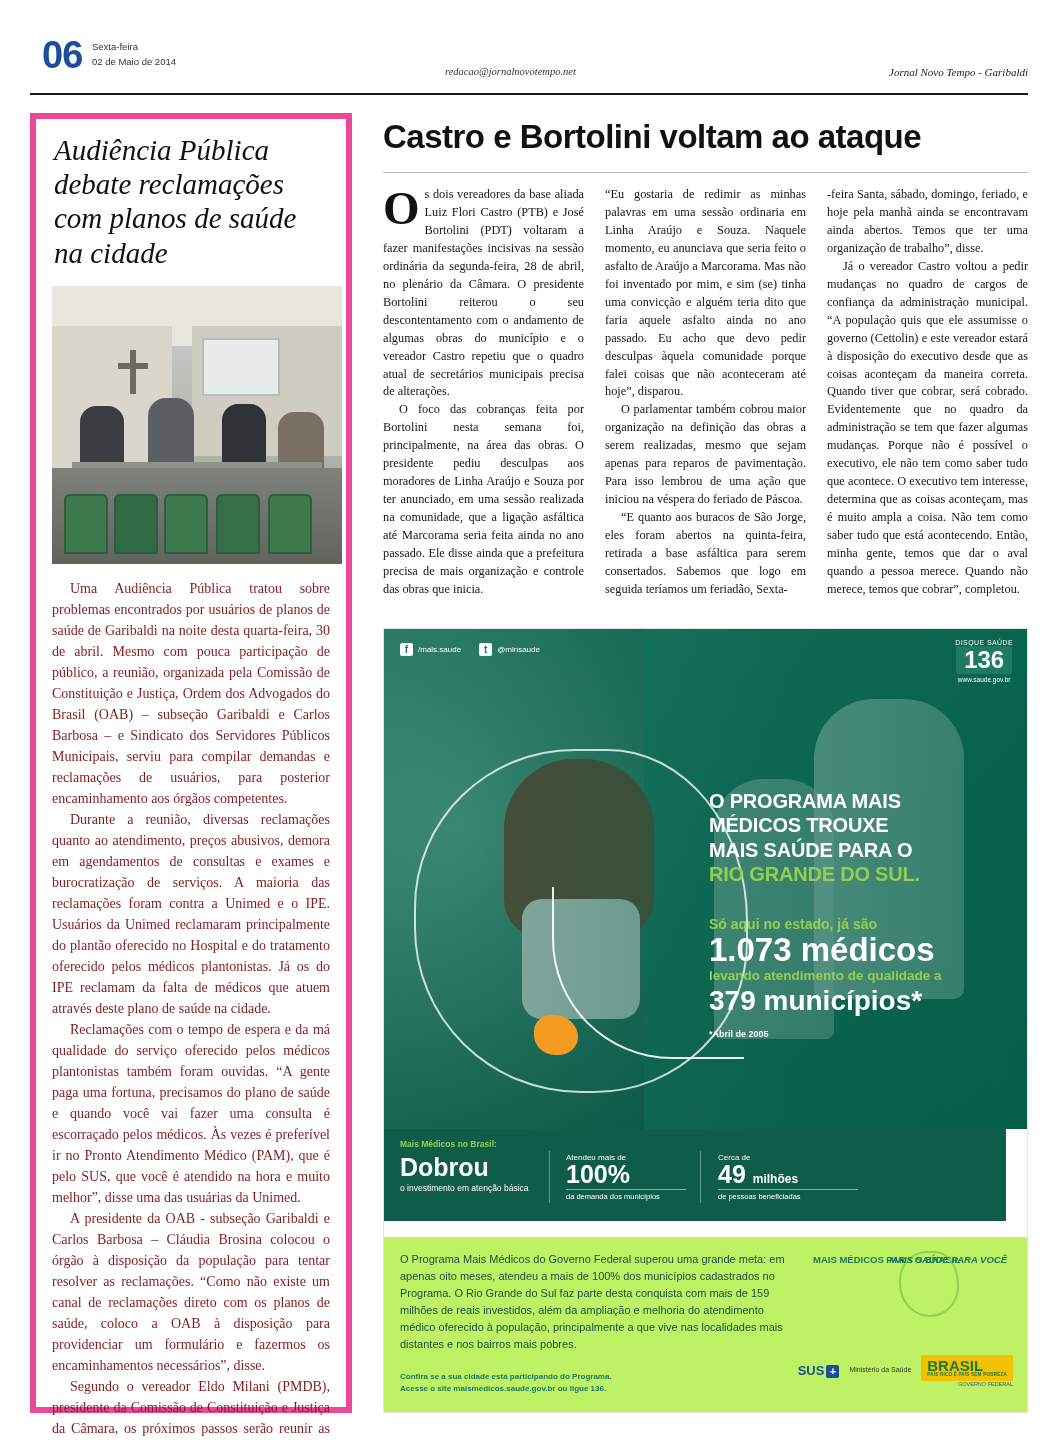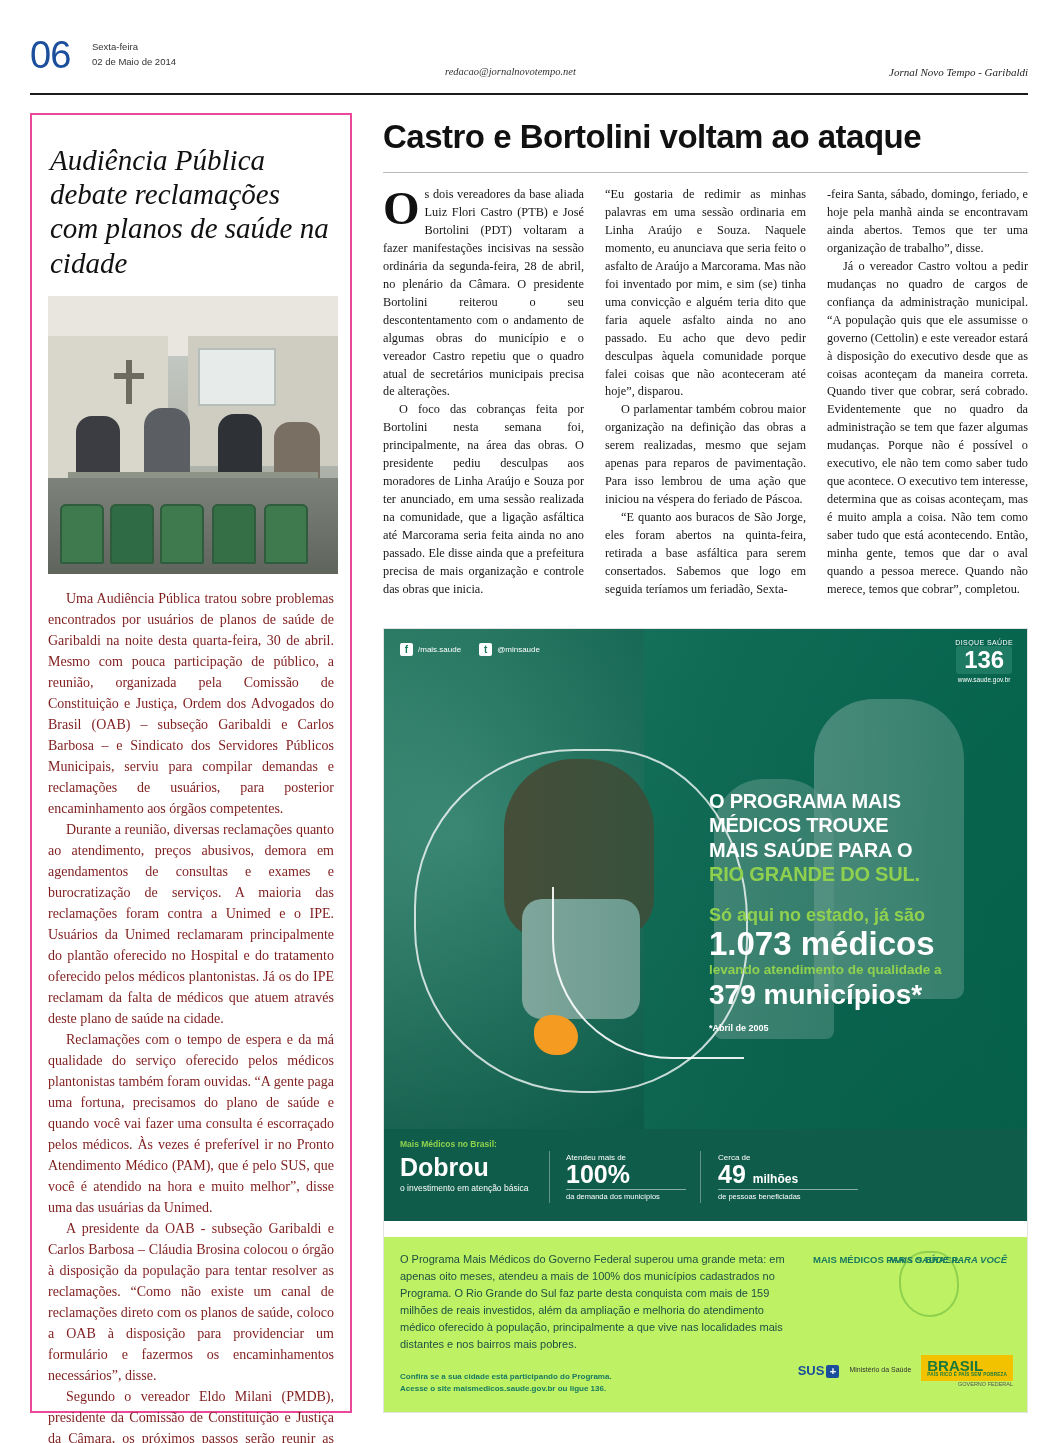--- a/index.html
+++ b/index.html
@@ -8,42 +8,42 @@
     background:#ffffff;
     font-family:"Liberation Serif", serif;
     color:#1b1b1b;
     overflow:hidden;
   }
   .page{position:relative;width:1058px;height:1443px;box-sizing:border-box;}
 
   
   .masthead{position:absolute;left:30px;top:34px;width:998px;height:56px;}
   .mh-num{
-    position:absolute;left:0;top:0;
+    position:absolute;left:12px;top:0;
     font-family:"Liberation Sans", sans-serif;
-    font-weight:normal;font-size:38px;color:#1b4f9c;letter-spacing:-1px;
+    font-weight:bold;font-size:38px;color:#1b4f9c;letter-spacing:-1px;
   }
   .mh-date{
     position:absolute;left:62px;top:6px;
     font-family:"Liberation Sans", sans-serif;font-size:9.5px;color:#333;line-height:1.55;
   }
   .mh-mail{
     position:absolute;left:415px;top:32px;
     font-family:"Liberation Serif", serif;font-size:10.5px;color:#333;font-style:italic;
   }
   .mh-paper{
     position:absolute;right:0;top:32px;
     font-family:"Liberation Serif", serif;font-size:11px;color:#222;font-style:italic;
   }
   .mh-rule{position:absolute;left:30px;top:93px;width:998px;height:2px;background:#1b1b1b;}
 
   
   .leftcol{
     position:absolute;left:30px;top:113px;width:322px;height:1300px;
-    border:2px solid #ec4899;box-sizing:border-box;padding:22px 16px 10px 16px;
+    border:6px solid #ec4899;box-sizing:border-box;padding:8px 16px 10px 16px;
   }
   .lead-title{
     font-family:"Liberation Serif", serif;
     font-style:italic;font-size:29px;line-height:1.18;color:#111;margin:6px 2px 16px 2px;
     font-weight:400;
   }
   .photo{
     position:relative;width:290px;height:278px;margin:0 auto 14px auto;overflow:hidden;
     background:linear-gradient(180deg,#cfd3cf 0%,#b9bdb6 40%,#9aa095 100%);
   }
@@ -109,27 +109,27 @@
   .social .tx{font-family:"Liberation Sans",sans-serif;font-size:8px;color:#fff;}
 
   .disque{position:absolute;right:14px;top:10px;text-align:center;color:#fff;font-family:"Liberation Sans",sans-serif;}
   .disque .d1{font-size:7px;letter-spacing:.4px;}
   .disque .d2{font-size:24px;font-weight:bold;background:#1f7a63;padding:0 8px;display:inline-block;border-radius:3px;}
   .disque .d3{font-size:6.5px;margin-top:2px;}
 
   .adtext{position:absolute;right:18px;top:160px;width:300px;color:#fff;font-family:"Liberation Sans",sans-serif;}
   .adtext .l1{font-size:20px;font-weight:bold;line-height:1.22;letter-spacing:-.2px;}
   .adtext .hl{color:#8fd14f;}
-  .adtext .l2{margin-top:18px;font-size:18px;color:#8fd14f;font-weight:bold;}
+  .adtext .l2{margin-top:29px;font-size:14px;color:#8fd14f;font-weight:bold;}
   .adtext .big{font-size:33px;font-weight:bold;color:#fff;line-height:1.1;}
   .adtext .l3{font-size:13.5px;color:#8fd14f;font-weight:bold;line-height:1.25;}
   .adtext .big2{font-size:28px;font-weight:bold;color:#fff;line-height:1.15;}
   .adtext .note{margin-top:12px;font-size:9px;font-weight:bold;color:#fff;}
 
-  .adstrip{position:absolute;left:0;top:500px;width:622px;height:92px;background:#0e5c49;color:#fff;padding-left:36px;}
+  .adstrip{position:absolute;left:0;top:500px;width:622px;height:92px;background:#0e5c49;color:#fff;}
   .adstrip .lbl{position:absolute;left:16px;top:10px;font-family:"Liberation Sans",sans-serif;font-size:8.5px;font-weight:bold;color:#8fd14f;}
   .adstrip .dobrou{position:absolute;left:16px;top:26px;font-family:"Liberation Sans",sans-serif;}
   .adstrip .dobrou b{font-size:25px;display:block;line-height:1;}
   .adstrip .dobrou span{font-size:8.5px;display:block;line-height:1.25;margin-top:3px;}
   .adstrip .sep{position:absolute;top:22px;width:1px;height:52px;background:rgba(255,255,255,.35);}
   .stat{position:absolute;font-family:"Liberation Sans",sans-serif;}
   .stat .s1{font-size:8px;}
   .stat .s2{font-size:25px;font-weight:bold;line-height:1;}
   .stat .s2 small{font-size:12px;font-weight:bold;}
   .stat .s3{font-size:7.5px;border-top:1px solid rgba(255,255,255,.5);padding-top:2px;margin-top:2px;}

